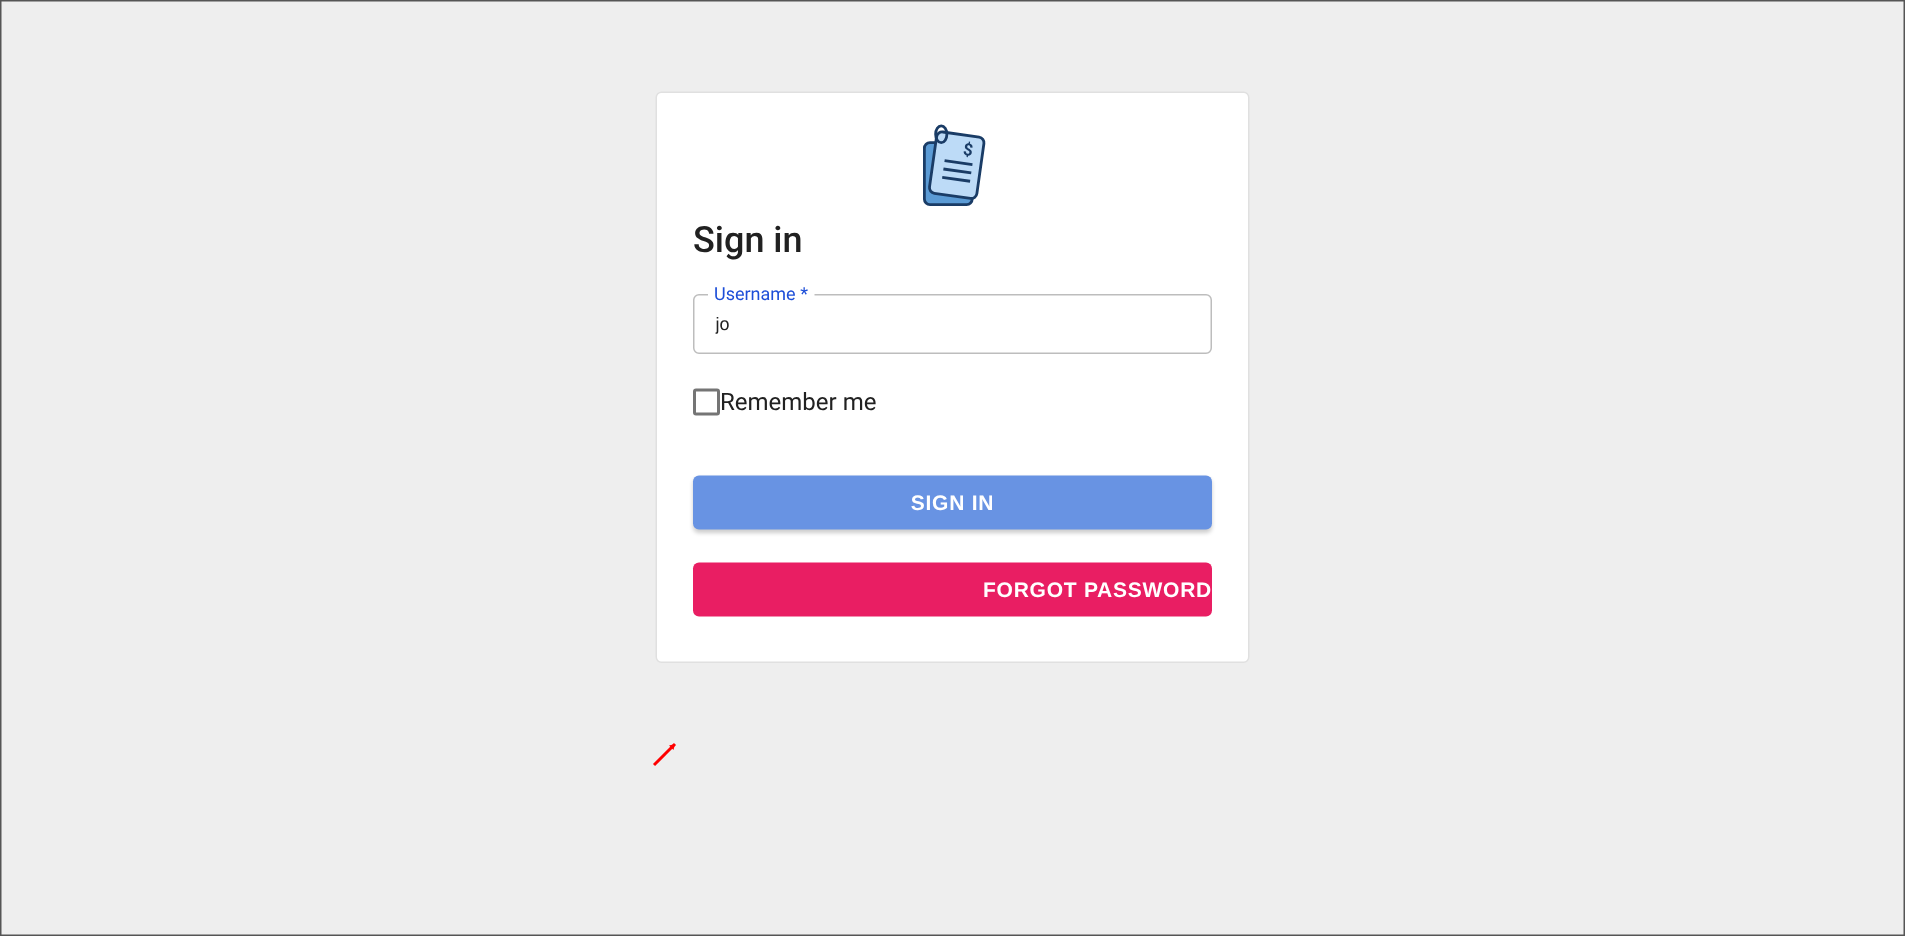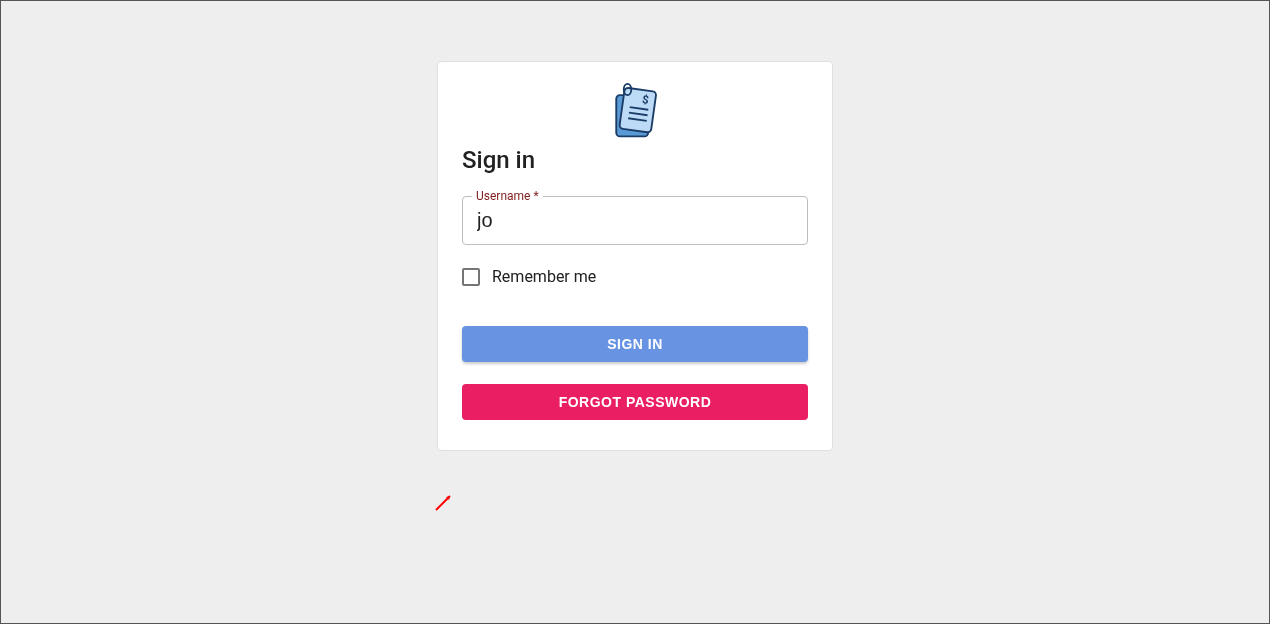--- a/index.html
+++ b/index.html
@@ -45,28 +45,28 @@
       position: relative;
       margin-bottom: 22px;
     }
     .field-label {
       position: absolute;
       top: -7px;
       left: 10px;
       background: #fff;
       padding: 0 4px;
       font-size: 12px;
-      color: #7f1d1d;
+      color: #1d4ed8;
     }
     .field-input {
       width: 100%;
       border: 1px solid #bdbdbd;
       border-radius: 4px;
       padding: 12px 14px;
-      font-size: 20px;
+      font-size: 12px;
       color: #212121;
       outline: none;
     }
     .password-wrapper {
       position: relative;
     }
     .eye-btn {
       position: absolute;
       right: 8px;
       top: 50%;
@@ -80,21 +80,20 @@
       justify-content: center;
     }
     .eye-btn svg {
       width: 22px;
       height: 22px;
       fill: #757575;
     }
     .remember {
       display: flex;
       align-items: center;
-      gap: 12px;
       margin-bottom: 40px;
     }
     .checkbox {
       width: 18px;
       height: 18px;
       border: 2px solid #757575;
       border-radius: 2px;
       cursor: pointer;
       background: #fff;
     }
@@ -116,20 +115,21 @@
     }
     .btn-primary {
       background: #6893e3;
       color: #fff;
       box-shadow: 0 2px 3px rgba(0,0,0,0.2);
     }
     .btn-secondary {
       background: #e91e63;
       color: #fff;
       margin-bottom: 0;
+      text-align: right;
     }
     .arrow-annotation {
       position: absolute;
       left: 432px;
       top: 490px;
       pointer-events: none;
     }
   </style>
 </head>
 <body>

